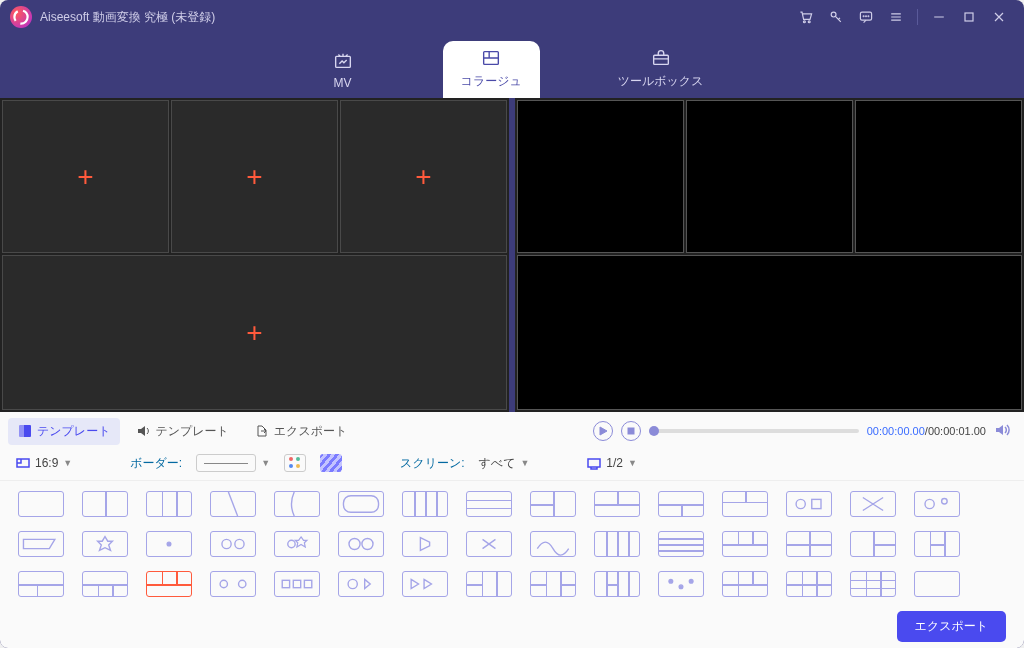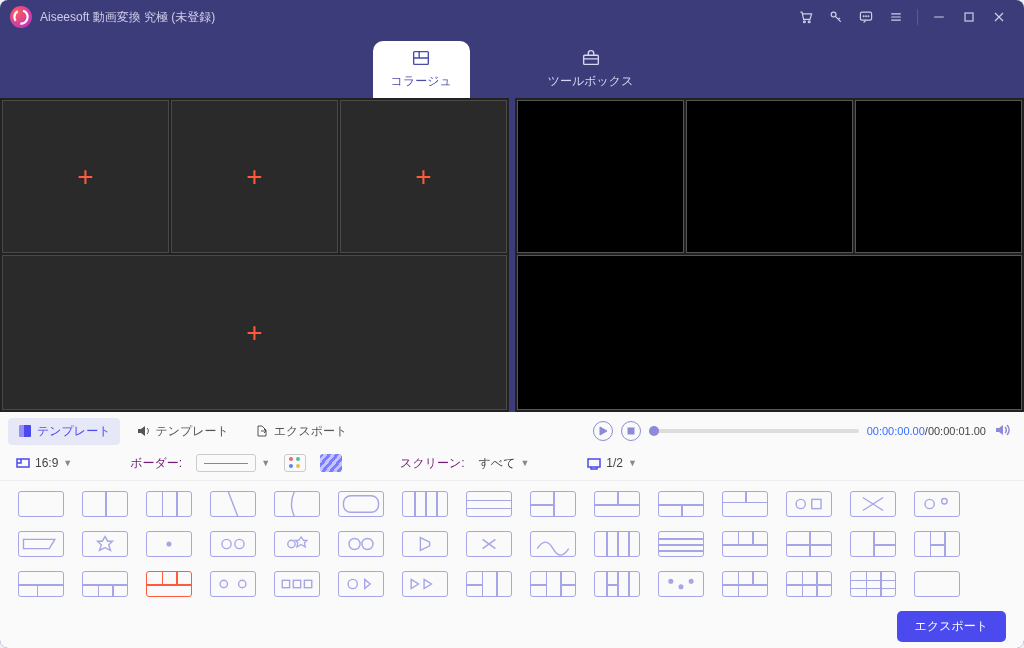--- a/index.html
+++ b/index.html
@@ -44,21 +44,21 @@
 .pbtn { width: 20px; height: 20px; border: 1.5px solid #8b8bd8; border-radius: 50%; display:flex;align-items:center;justify-content:center; color:#8b8bd8; cursor:pointer; }
 .pbtn svg { width:10px;height:10px;fill:currentColor;stroke:currentColor; }
 .seek { flex: 0 0 210px; height: 4px; background: #ddd; border-radius: 2px; position: relative; }
 .seek::before { content:''; position:absolute; left:0; top:-3px; width:10px;height:10px;border-radius:50%;background:#8b8bd8; }
 .time .cur { color: #3a6cff; }
 .time .dur { color: #444; }
 .speaker { color:#8b8bd8; }
 
 
 .optrow { display:flex; align-items:center; gap:14px; padding: 4px 16px 8px; font-size:12px; color:#555; border-bottom:1px solid #eee; }
-.optlabel { color:#701a75; }
+.optlabel { color:#0369a1; }
 .sel { display:inline-flex;align-items:center;gap:5px;color:#444;cursor:pointer; }
 .caret { font-size:9px;color:#888; }
 .linebox { width:60px;height:18px;border:1px solid #ccc;border-radius:3px;display:flex;align-items:center;justify-content:center; }
 .linebox .ln { width:44px;height:1px;background:#888; }
 .colorbtn { width:22px;height:18px;border:1px solid #ccc;border-radius:3px;display:flex;align-items:center;justify-content:center;cursor:pointer; }
 .hatch { width:22px;height:18px;border-radius:3px;background:repeating-linear-gradient(130deg,#7b7bff 0 3px,#c4c4ff 3px 6px);cursor:pointer; }
 .dots4 { width:12px;height:12px;display:grid;grid-template-columns:1fr 1fr;gap:2px; }
 .dots4 i { width:4px;height:4px;border-radius:50%; }
 .dots4 i:nth-child(1){background:#e66;} .dots4 i:nth-child(2){background:#5b9;} .dots4 i:nth-child(3){background:#58e;} .dots4 i:nth-child(4){background:#eb5;}
 .opt-gap { width: 30px; }
@@ -128,20 +128,30 @@
         </svg>
       </span>
     <span class="titleicon">
         <svg viewBox="0 0 20 20">
           <path d="M5 5l10 10M15 5L5 15"></path>
         </svg>
       </span>
   </div>
 
   <div class="mainnav">
+    <div class="navtab">
+      <div class="navicon">
+          <svg viewBox="0 0 24 24">
+            <rect x="4" y="7" width="16" height="12" rx="1"></rect>
+            <path d="M7 5l2 2M12 4l0 3M17 5l-2 2"></path>
+            <path d="M8 15l3-3 2 2 3-3"></path>
+          </svg>
+        </div>
+      <span>MV</span>
+    </div>
     <div class="navtab active">
       <div class="navicon">
           <svg viewBox="0 0 24 24">
             <rect x="4" y="5" width="16" height="14" rx="1"></rect>
             <path d="M4 12h16M10 5v7"></path>
           </svg>
         </div>
       <span>コラージュ</span>
     </div>
     <div class="navtab">

